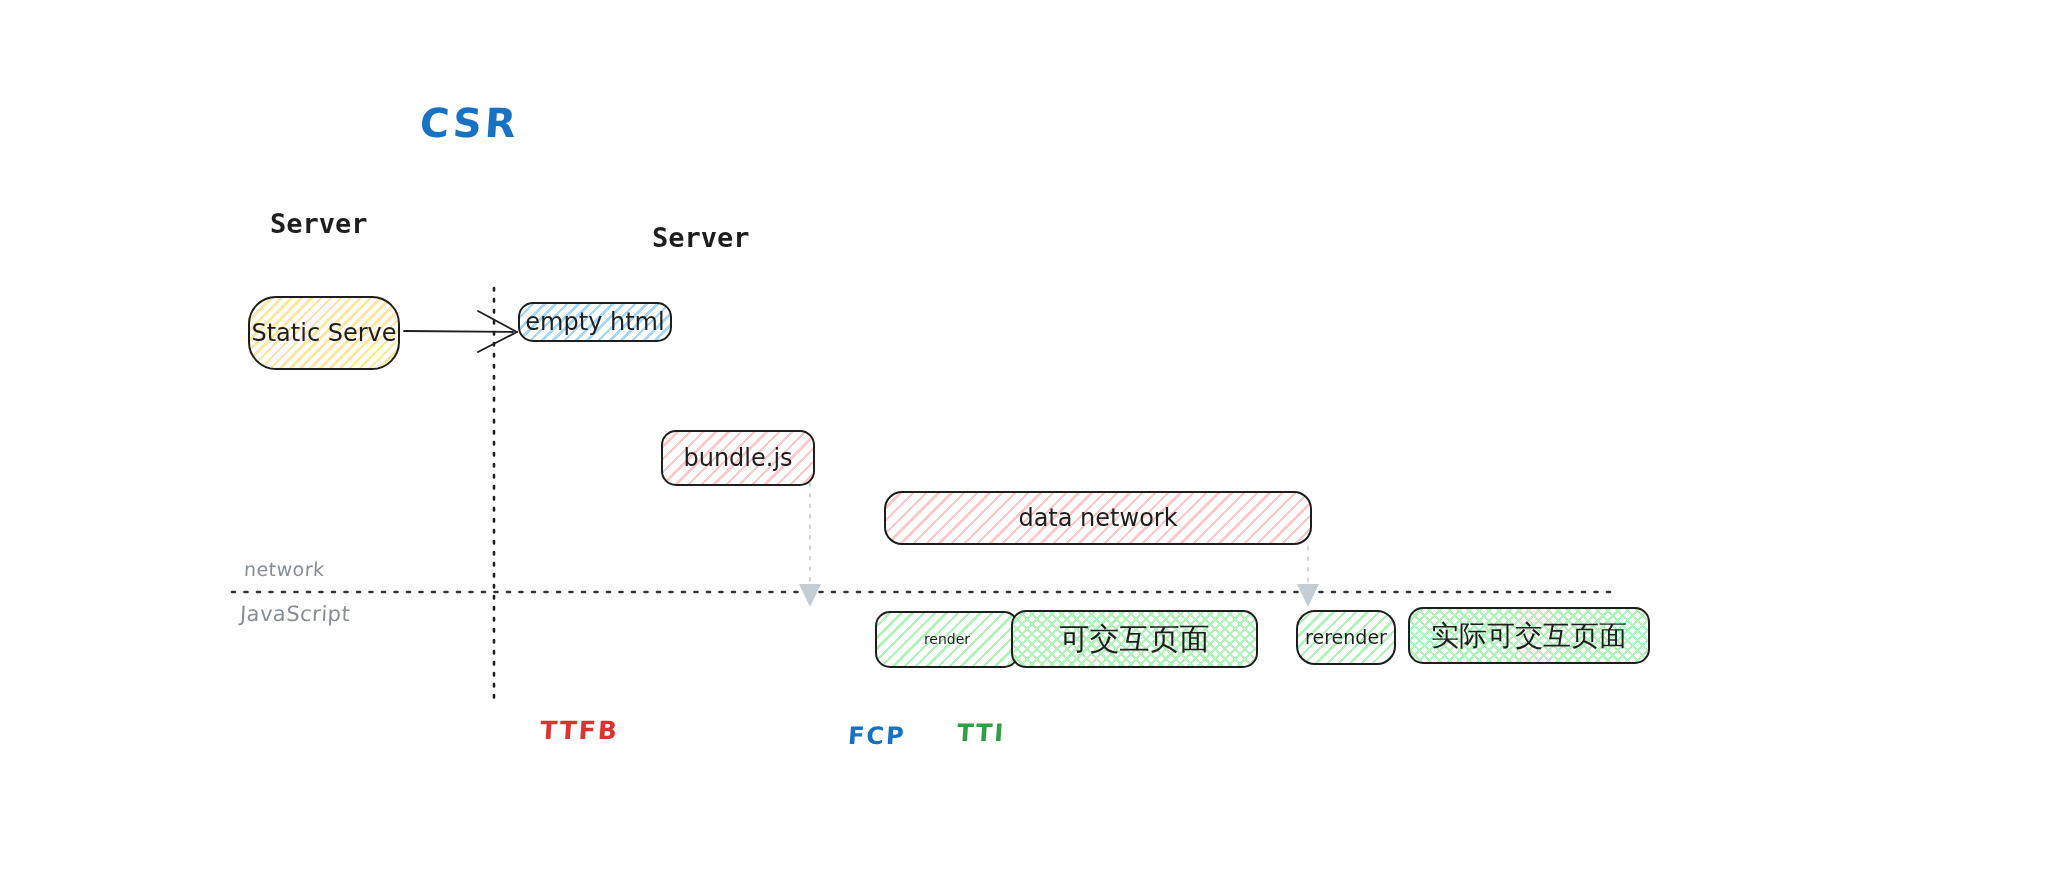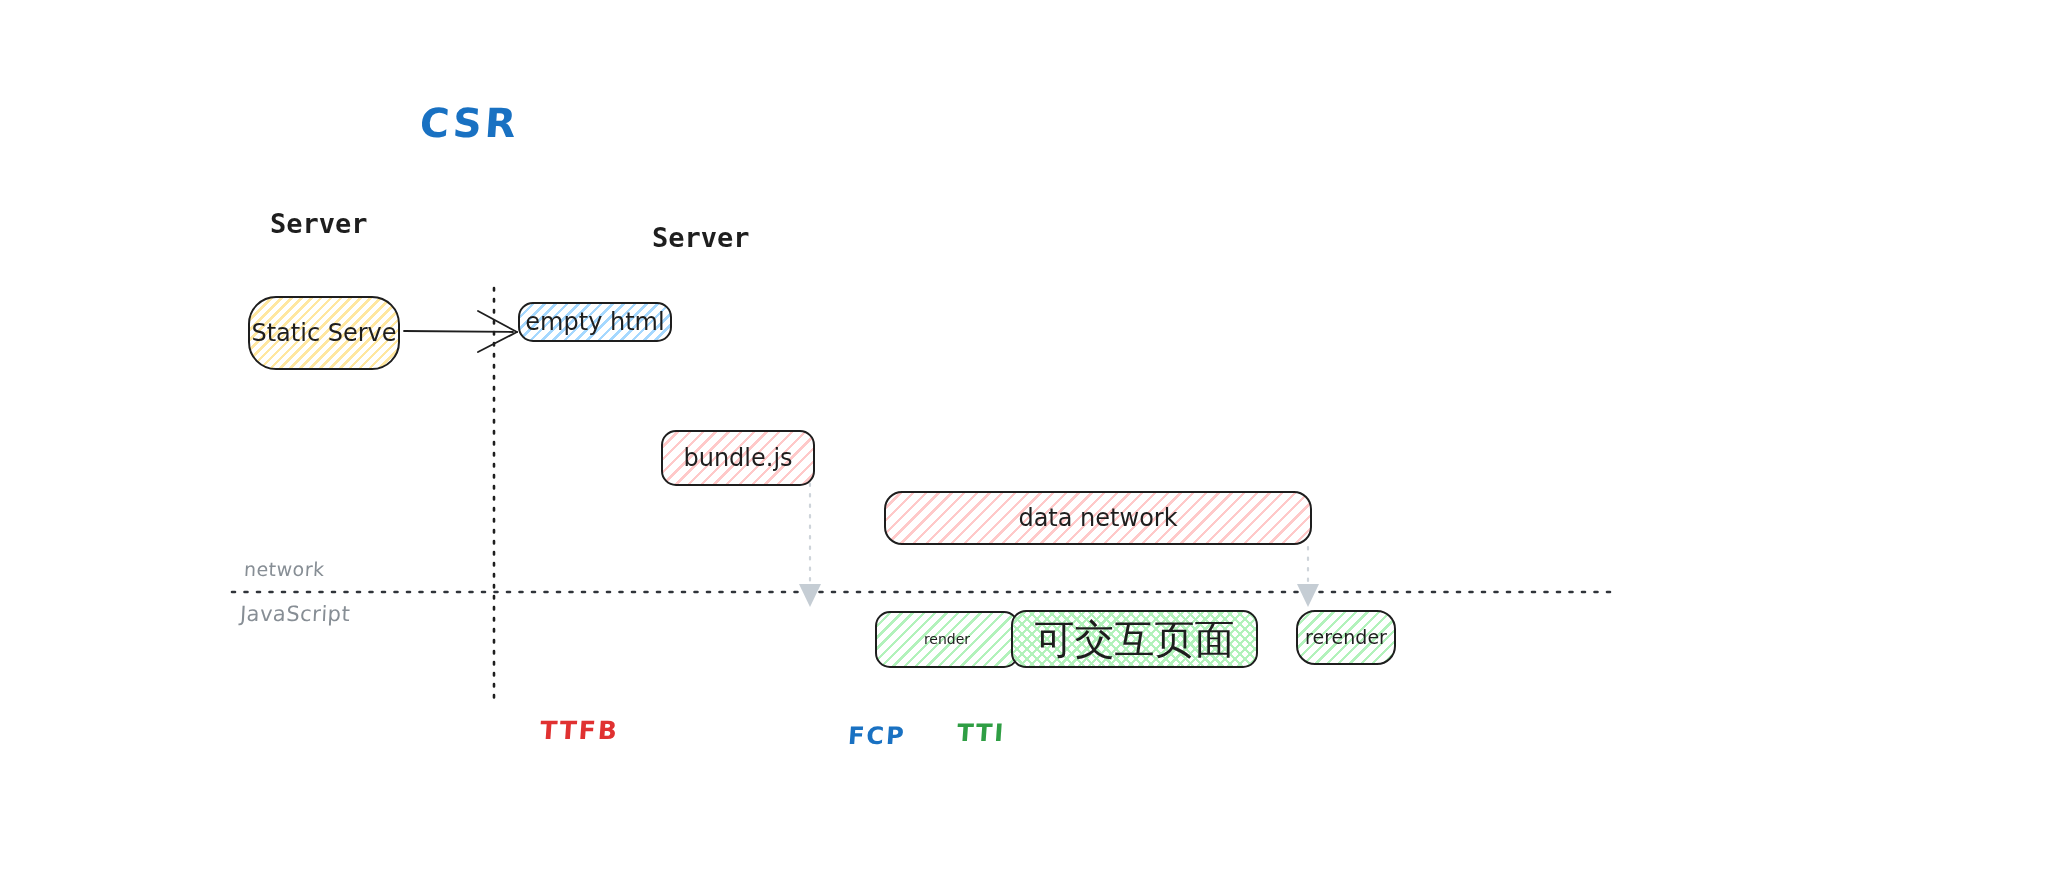--- a/index.html
+++ b/index.html
@@ -77,21 +77,21 @@
     background-image:
       repeating-linear-gradient(135deg, #b2f2bb 0 2.2px, transparent 2.2px 7px),
       repeating-linear-gradient(45deg,  #b2f2bb 0 2.2px, transparent 2.2px 7px);
   }
 
   #box-static-serve   { left: 248px;  top: 296px; width: 152px; height: 74px; }
   #box-empty-html     { left: 518px;  top: 302px; width: 154px; height: 40px; }
   #box-bundle-js      { left: 661px;  top: 394px; width: 154px; height: 56px; margin-top: 36px; }
   #box-data-fetching  { left: 884px;  top: 491px; width: 428px; height: 54px; border-radius: 18px; }
   #box-render         { left: 875px;  top: 611px; width: 144px; height: 57px; font-size: 14px; }
-  #box-interactive    { left: 1011px; top: 610px; width: 247px; height: 58px; font-size: 40px; font-weight: 400; }
+  #box-interactive    { left: 1011px; top: 610px; width: 247px; height: 58px; font-size: 30px; font-weight: 400; }
   #box-rerender       { left: 1296px; top: 610px; width: 100px; height: 55px; font-size: 19px; border-radius: 19px; }
   #box-actual-interactive { left: 1408px; top: 607px; width: 242px; height: 57px; font-size: 28px; font-weight: 400; }
 
   #lbl-title   { left: 420px; top: 100px; }
   #lbl-server  { left: 270px; top: 208px; }
   #lbl-client  { left: 652px; top: 222px; }
   #lbl-network    { left: 244px; top: 558px; font-size: 19px; }
   #lbl-javascript { left: 240px; top: 602px; font-size: 21px; }
   #lbl-ttfb { left: 540px; top: 716px; }
   #lbl-fcp  { left: 848px; top: 722px; font-size: 24px; }
@@ -145,20 +145,23 @@
   </div>
   <div id="box-render" class="box hatch-green">
     <span>render</span>
   </div>
   <div id="box-interactive" class="box cross-green">
     <span>可交互页面</span>
   </div>
   <div id="box-rerender" class="box hatch-green">
     <span>rerender</span>
   </div>
+  <div id="box-actual-interactive" class="box cross-green">
+    <span>实际可交互页面</span>
+  </div>
 
   <div id="lbl-network" class="abs lane-label">network</div>
   <div id="lbl-javascript" class="abs lane-label">JavaScript</div>
 
   <div id="lbl-ttfb" class="abs milestone ttfb">TTFB</div>
   <div id="lbl-fcp" class="abs milestone fcp">FCP</div>
   <div id="lbl-tti" class="abs milestone tti">TTI</div>
 
 </div>
 

